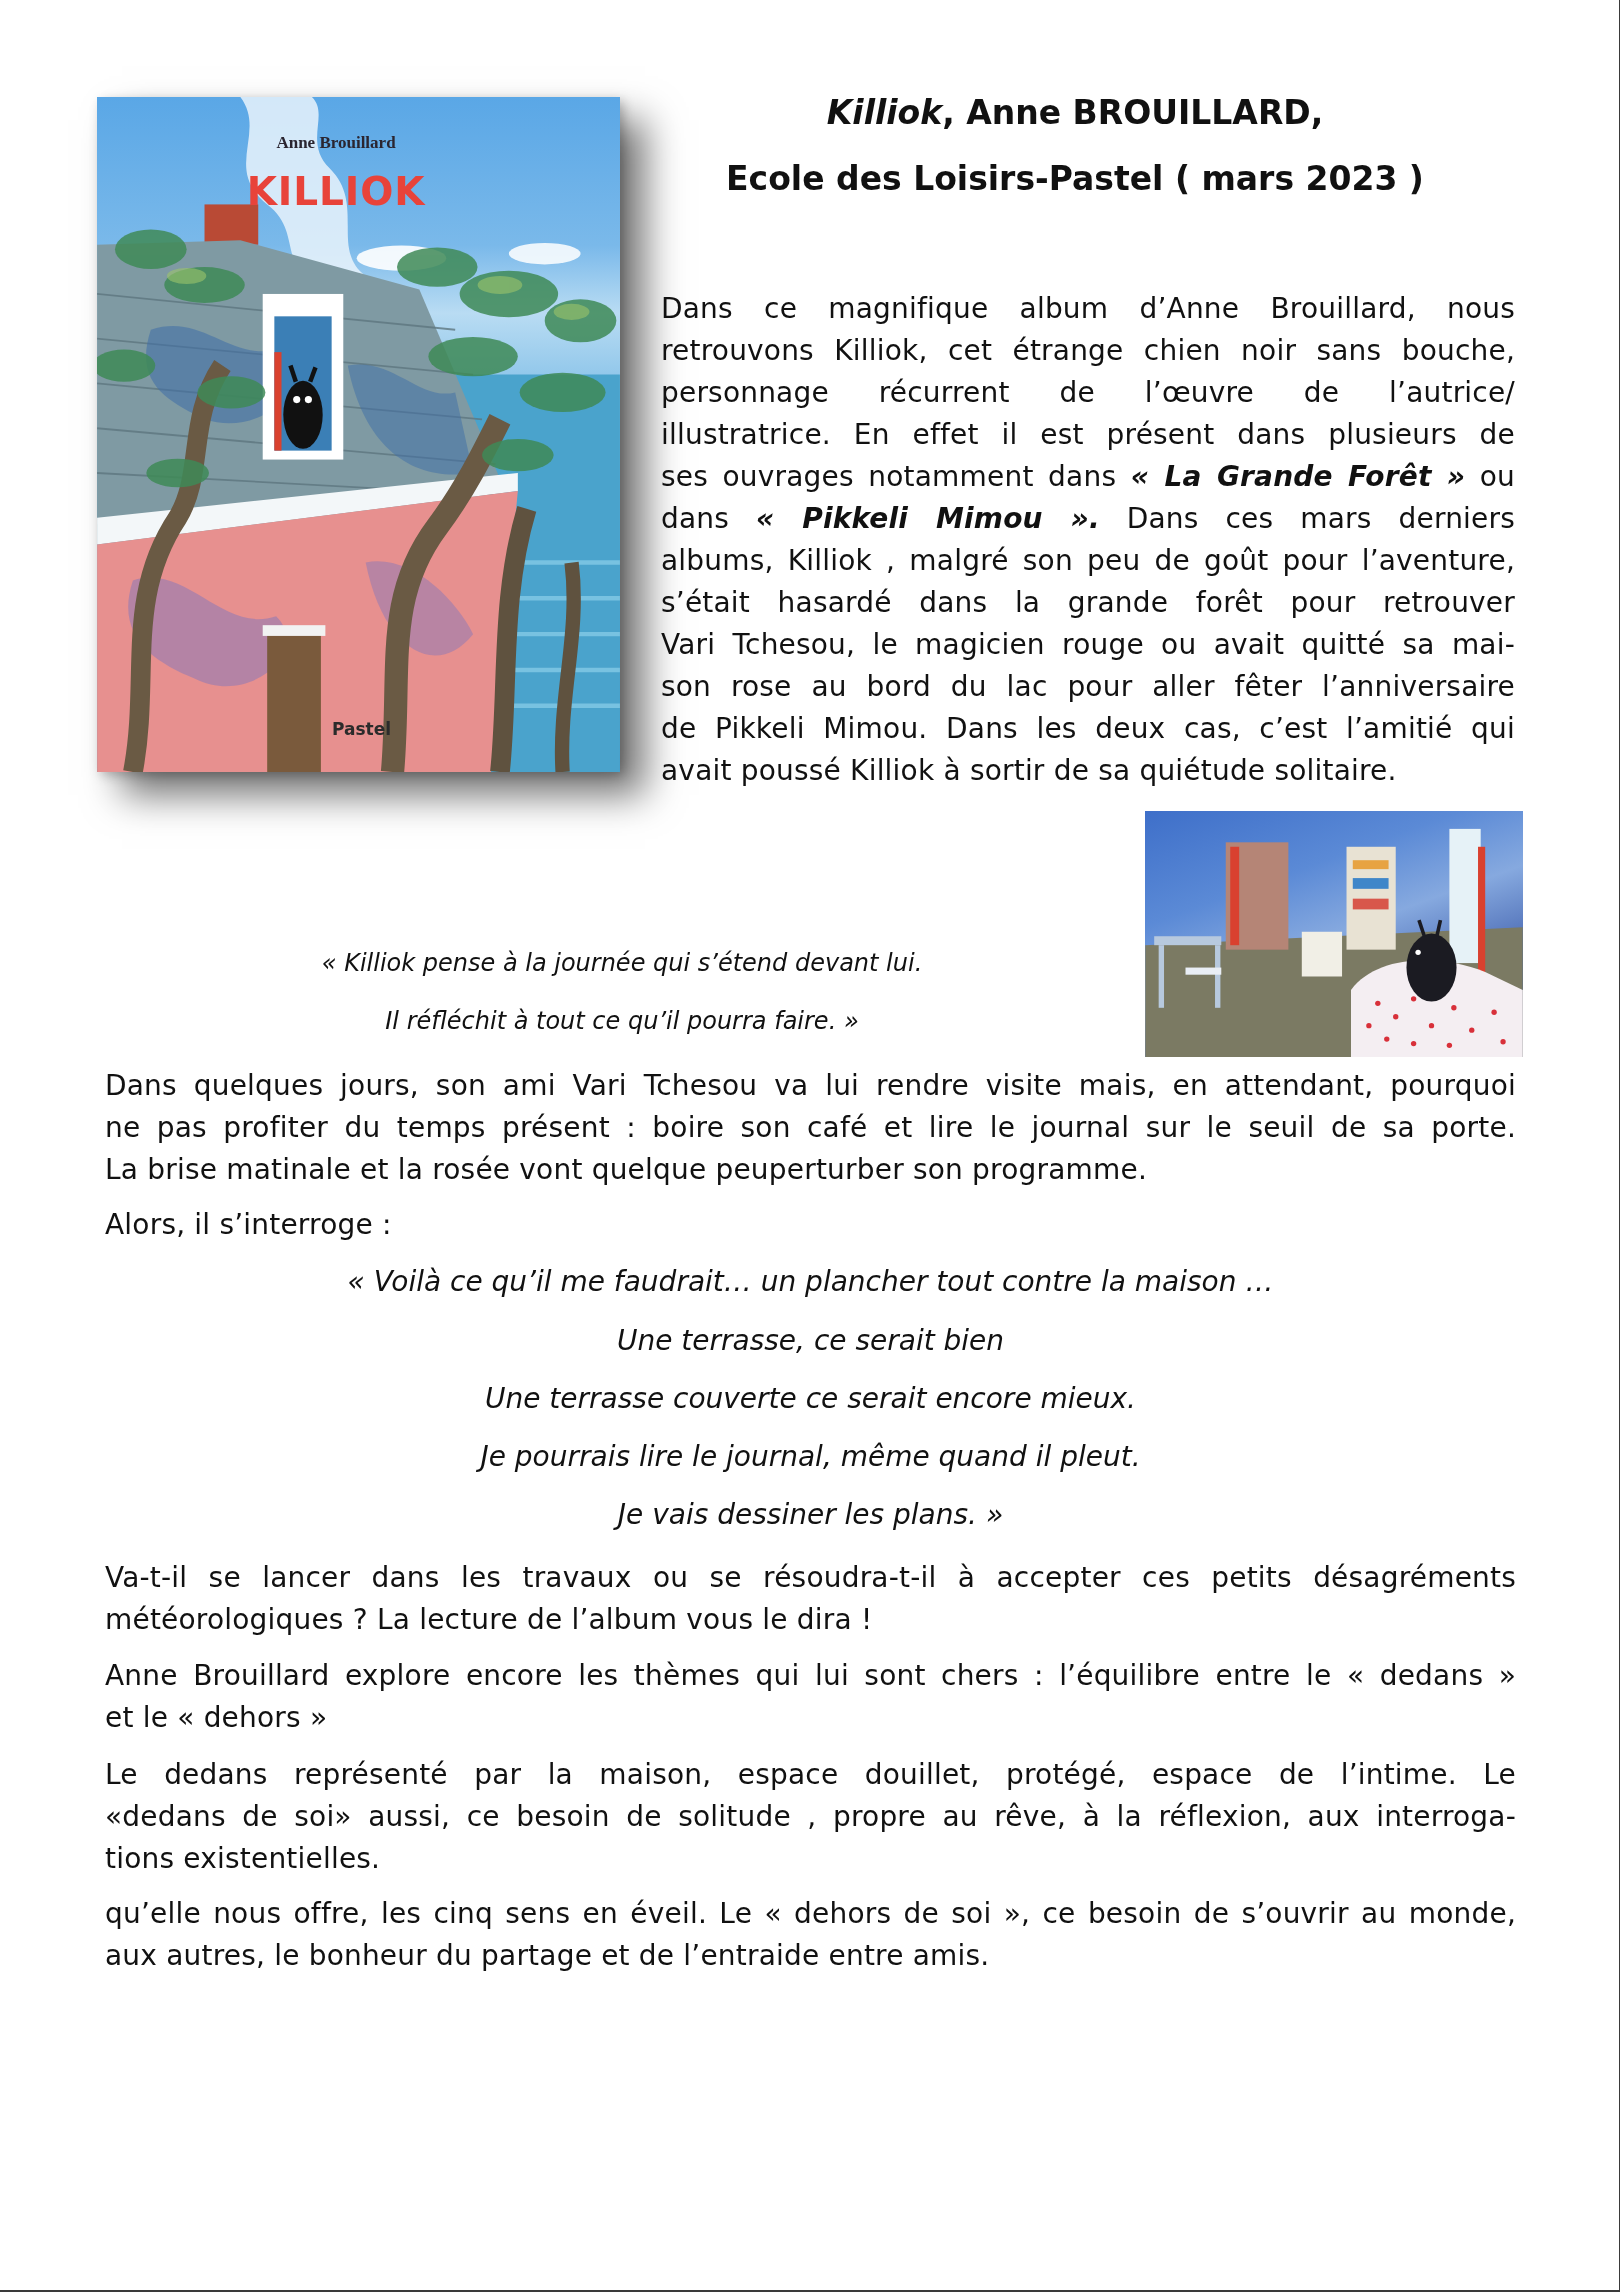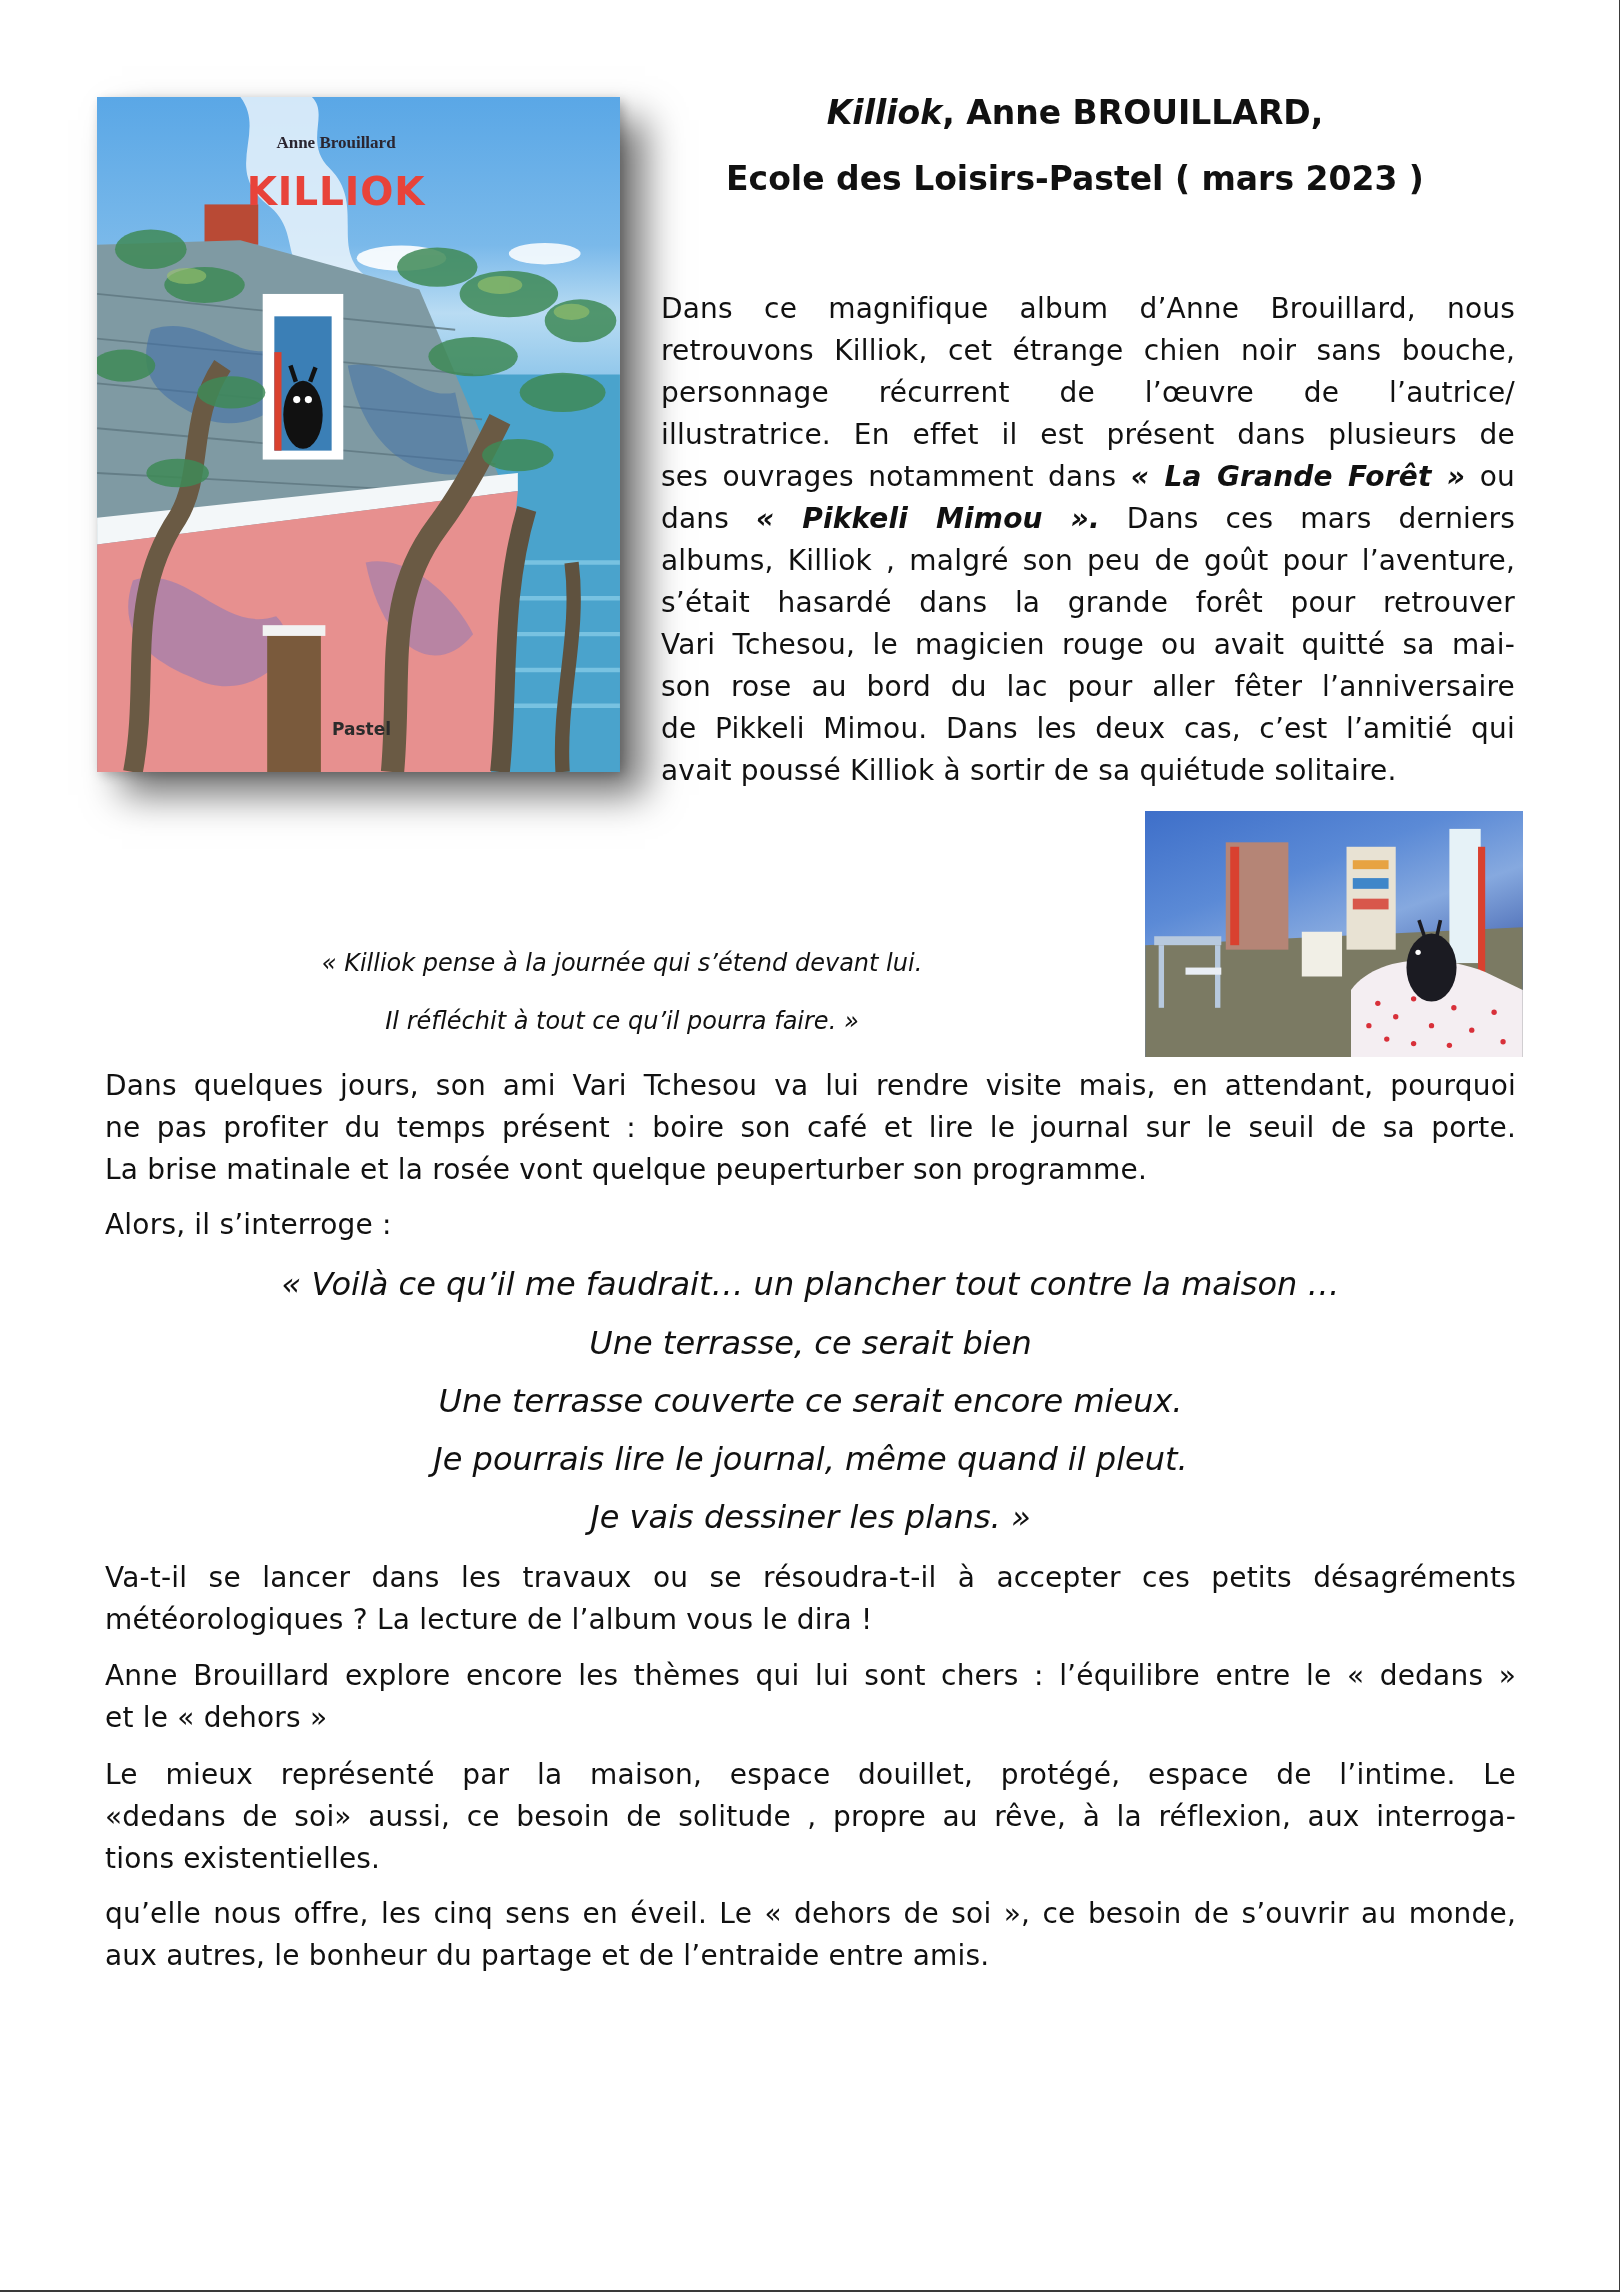--- a/index.html
+++ b/index.html
@@ -56,21 +56,21 @@
   .q1 { left: 105px; width: 1034px; top: 949px; }
   .q2 { left: 105px; width: 1034px; top: 1007px; }
   .room {
     position: absolute; left: 1145px; top: 811px; width: 378px; height: 246px; overflow: hidden;
     background: linear-gradient(160deg, #3e6fc9 0%, #5b8ad6 30%, #86a9df 50%, #4f6fb7 70%, #3b5aa5 100%);
   }
   .p-days { left: 105px; top: 1065px; width: 1411px; }
   .p-alors { left: 105px; top: 1204px; width: 1411px; }
   .terrace {
     position: absolute; left: 105px; width: 1411px; text-align: center;
-    font-size: 32px; font-style: italic; white-space: nowrap; color: #111;
+    font-size: 28px; font-style: italic; white-space: nowrap; color: #111;
   }
   .t0 { top: 1265px; } .t1 { top: 1324px; } .t2 { top: 1382px; } .t3 { top: 1440px; } .t4 { top: 1498px; }
   .p-vatil { left: 105px; top: 1557px; width: 1411px; }
   .p-themes { left: 105px; top: 1655px; width: 1411px; }
   .p-dedans { left: 105px; top: 1754px; width: 1411px; }
   .p-dehors { left: 105px; top: 1893px; width: 1411px; }
 </style>
 </head>
 <body>
 
@@ -233,21 +233,21 @@
     <span class="ln">Va-t-il se lancer dans les travaux ou se résoudra-t-il à accepter ces petits désagréments</span>
     <span class="ln last">météorologiques ? La lecture de l’album vous le dira !</span>
   </div>
 
   <div class="para p-themes">
     <span class="ln">Anne Brouillard explore encore les thèmes qui lui sont chers : l’équilibre entre le « dedans »</span>
     <span class="ln last">et le « dehors »</span>
   </div>
 
   <div class="para p-dedans">
-    <span class="ln">Le mieux représenté par la maison, espace douillet, protégé, espace de l’intime. Le</span>
+    <span class="ln">Le dedans représenté par la maison, espace douillet, protégé, espace de l’intime. Le</span>
     <span class="ln">«dedans de soi» aussi, ce besoin de solitude , propre au rêve, à la réflexion, aux interroga-</span>
     <span class="ln last">tions existentielles.</span>
   </div>
 
   <div class="para p-dehors">
     <span class="ln">qu’elle nous offre, les cinq sens en éveil. Le « dehors de soi », ce besoin de s’ouvrir au monde,</span>
     <span class="ln last">aux autres, le bonheur du partage et de l’entraide entre amis.</span>
   </div>
 
 </div>

